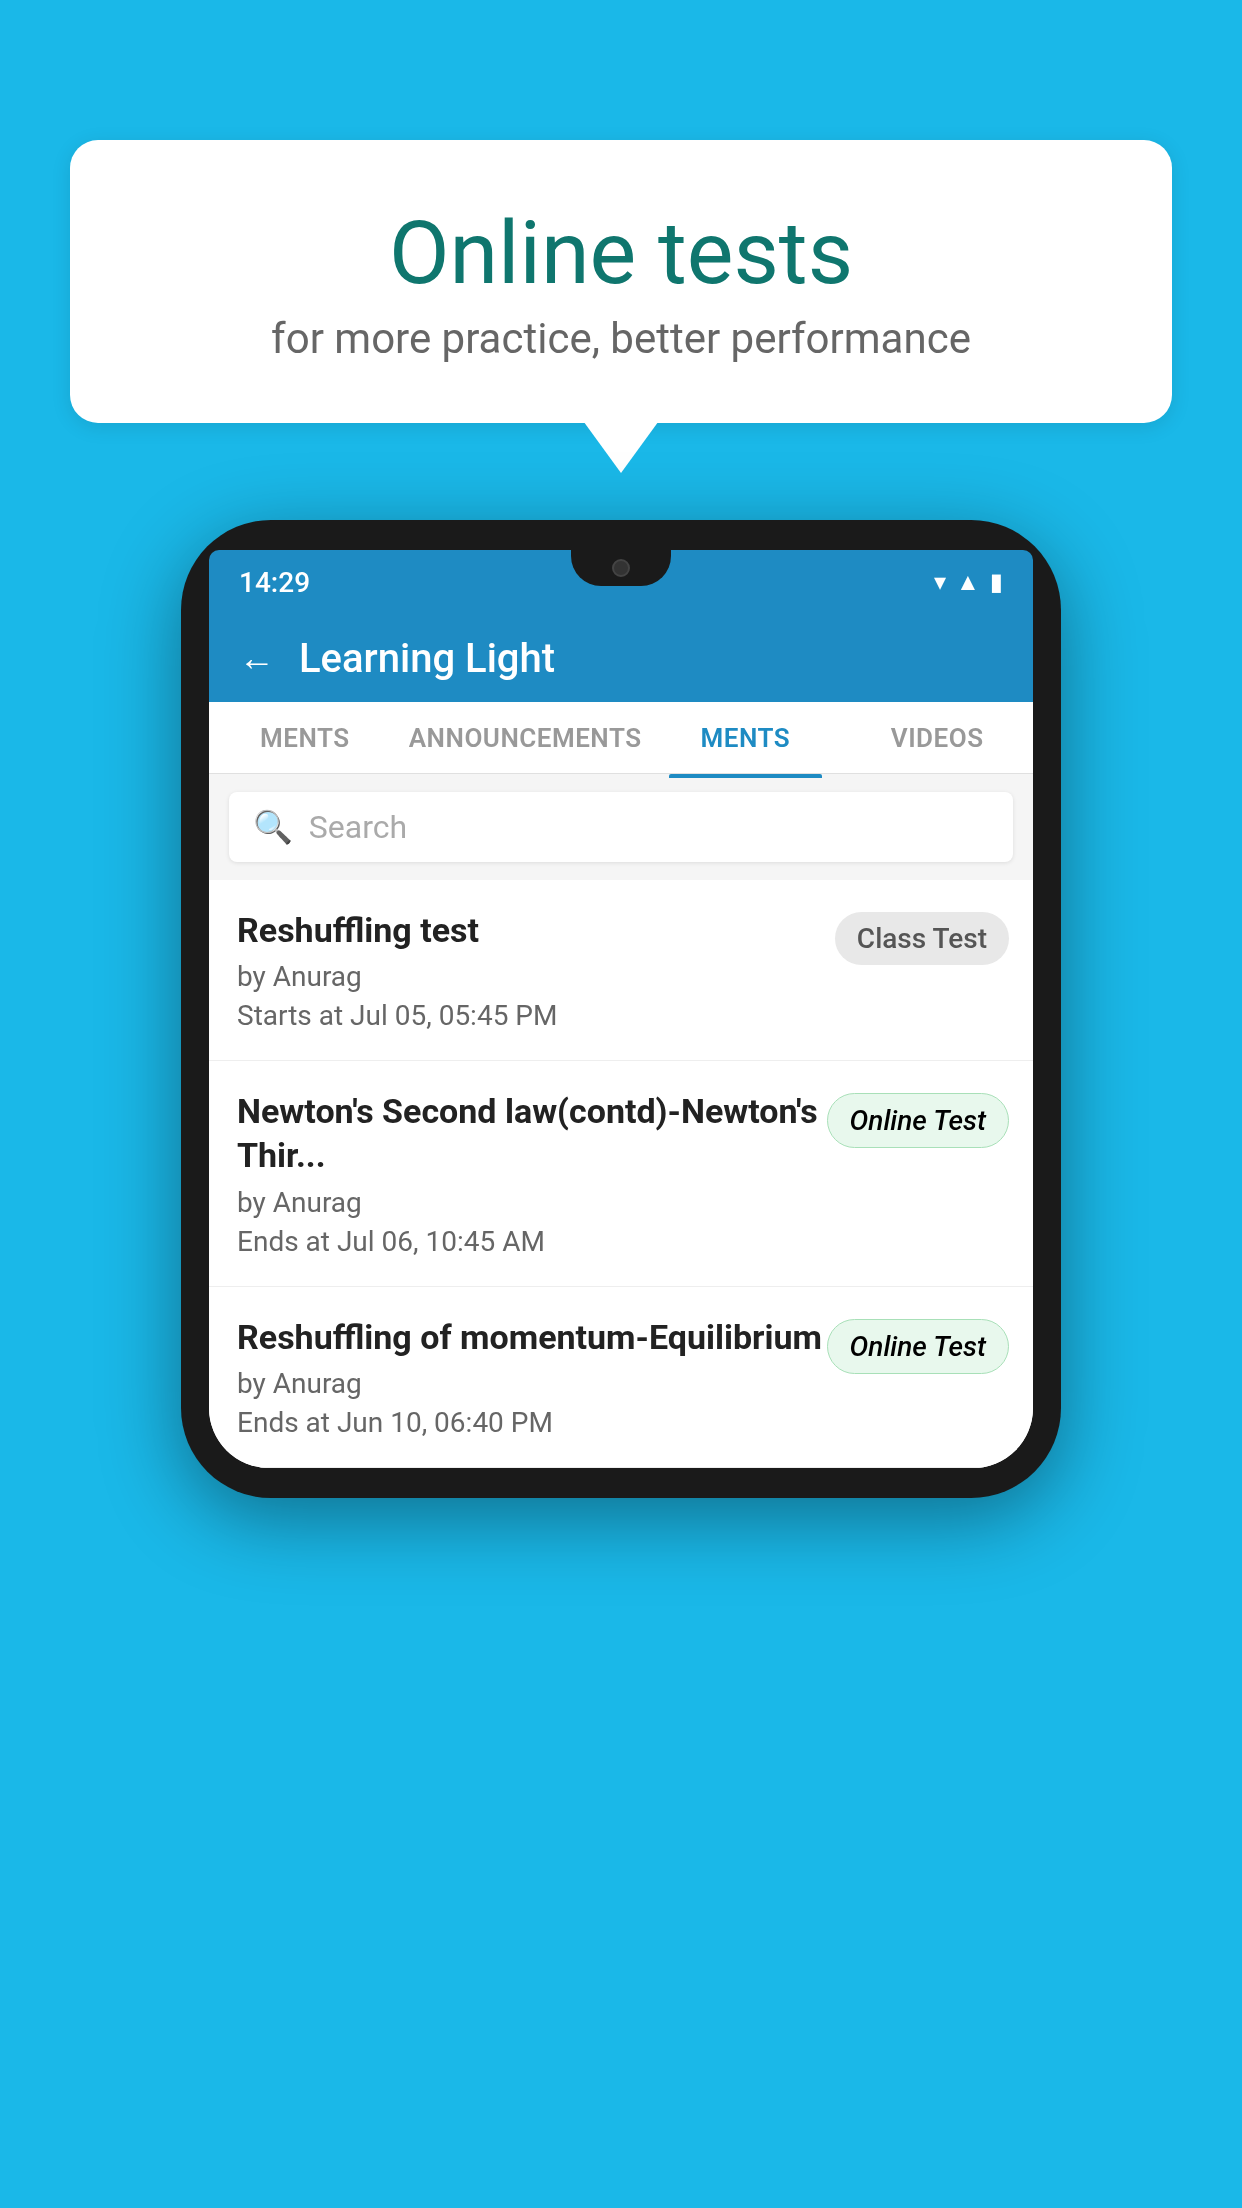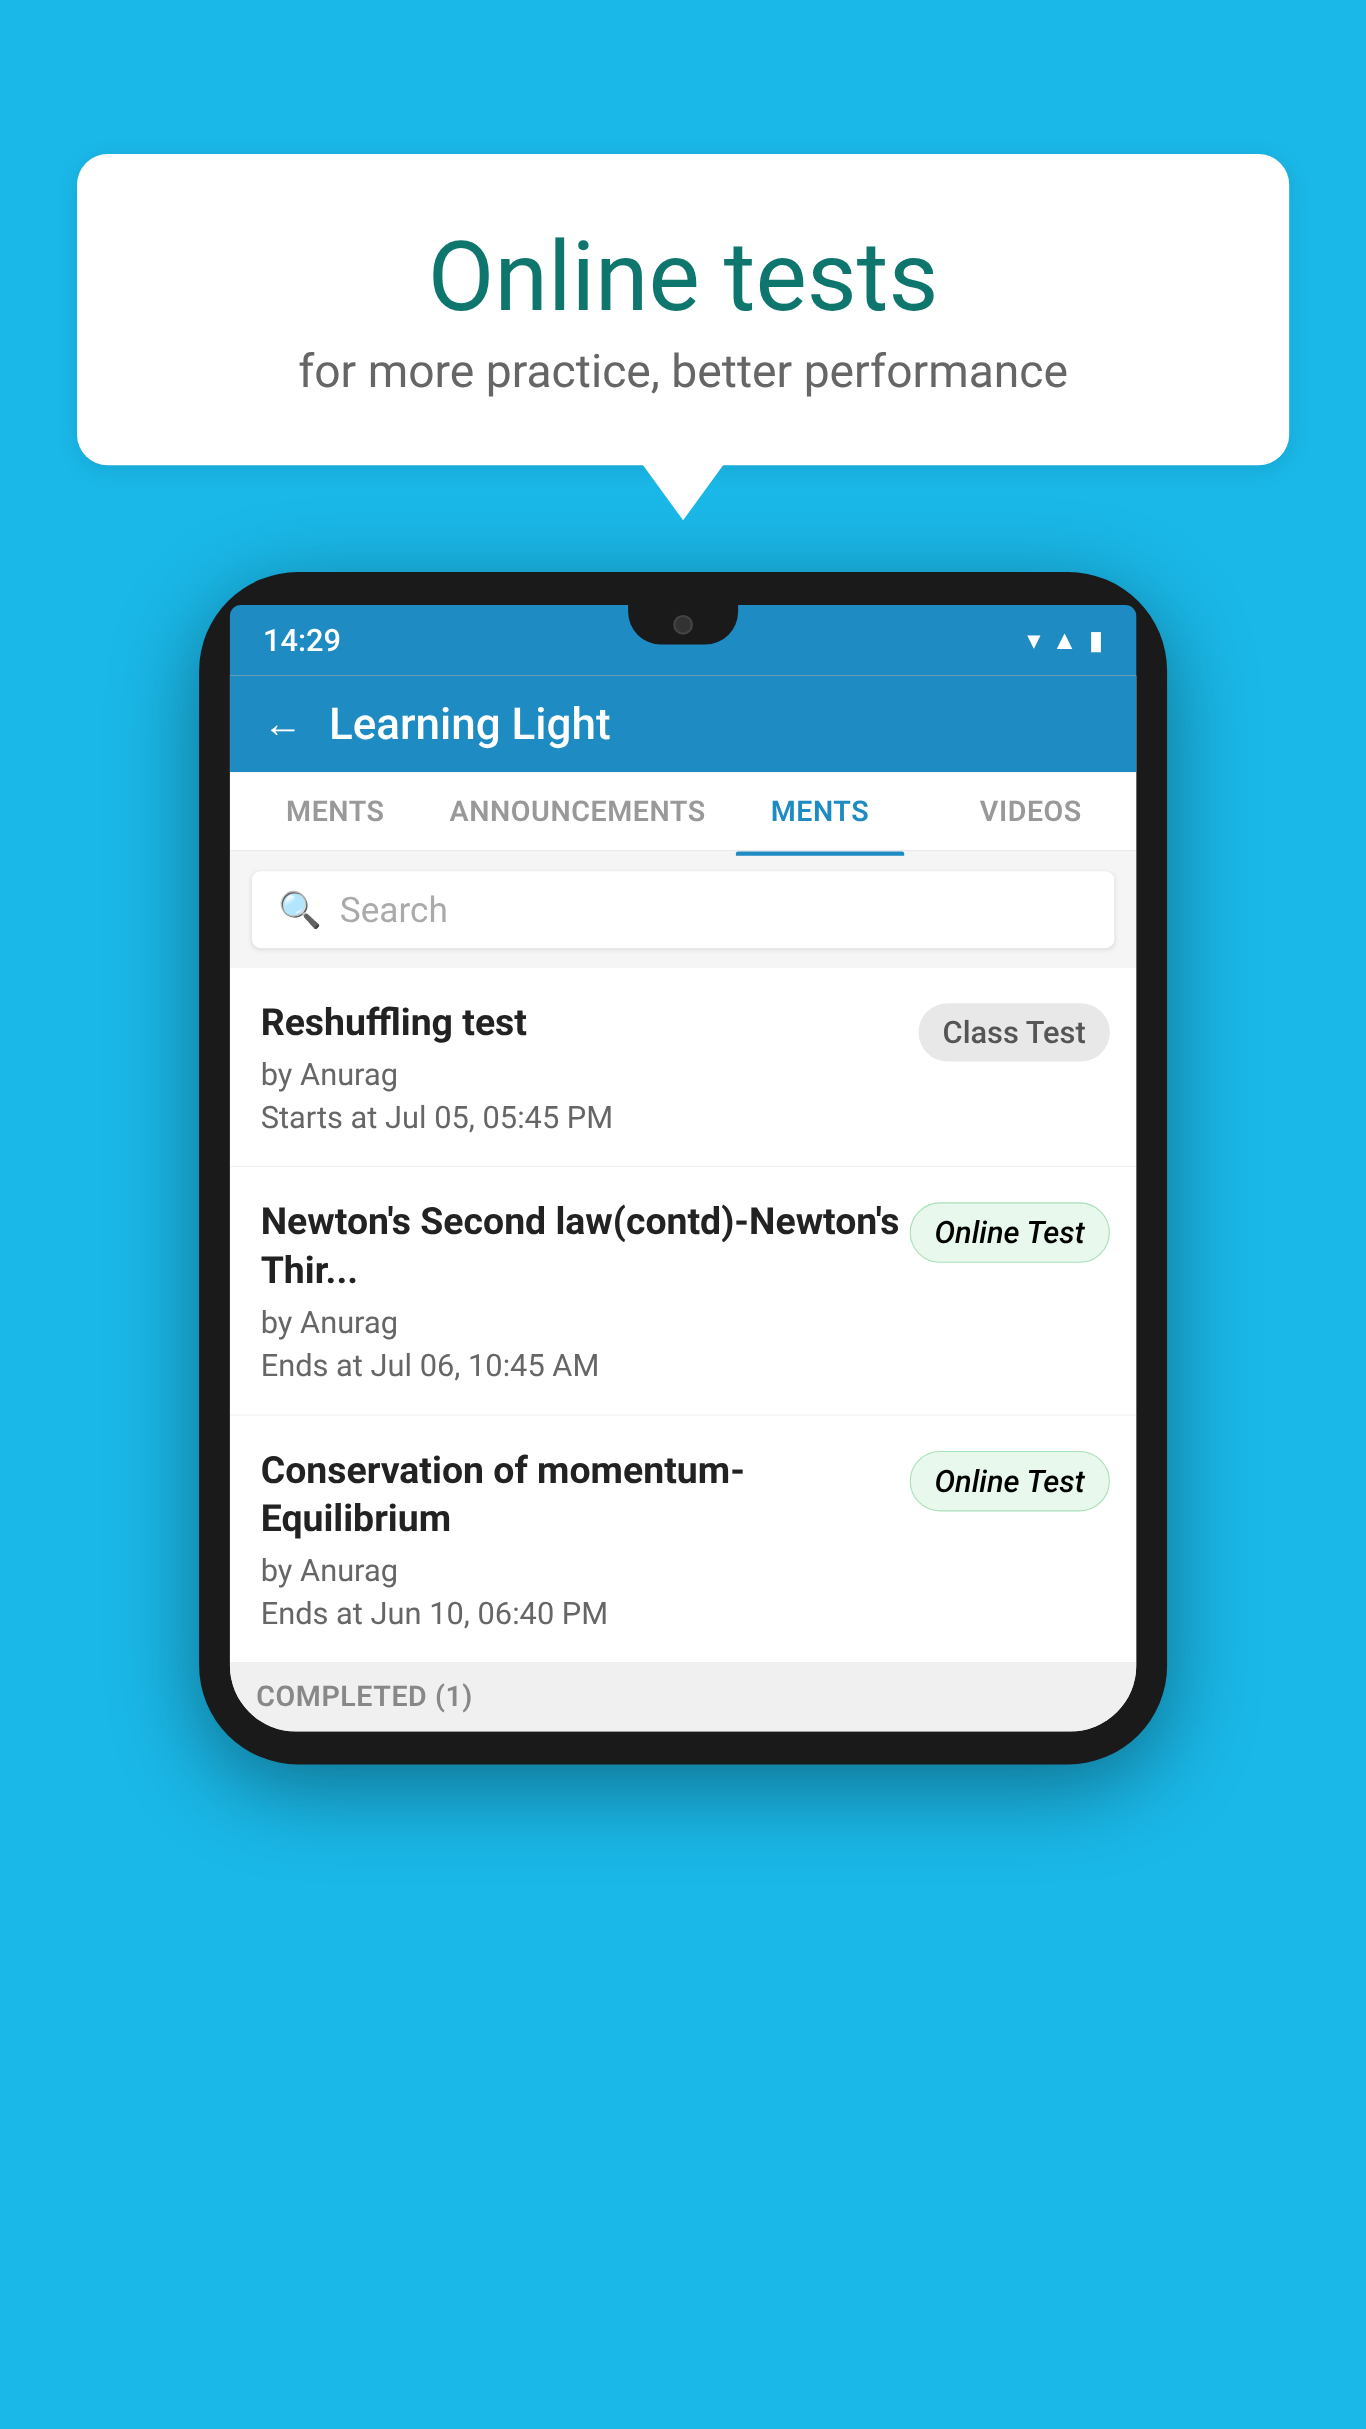--- a/index.html
+++ b/index.html
@@ -354,24 +354,23 @@
         <div class="test-item-content">
           <div class="test-item-title">Newton's Second law(contd)-Newton's Thir...</div>
           <div class="test-item-author">by Anurag</div>
           <div class="test-item-date">Ends at  Jul 06, 10:45 AM</div>
         </div>
         <span class="test-badge badge-online">Online Test</span>
       </div>
 
       <div class="test-item">
         <div class="test-item-content">
-          <div class="test-item-title">Conservation of momentum-Equilibrium</div>
+          <div class="test-item-title">Reshuffling of momentum-Equilibrium</div>
           <div class="test-item-author">by Anurag</div>
           <div class="test-item-date">Ends at  Jun 10, 06:40 PM</div>
         </div>
         <span class="test-badge badge-online">Online Test</span>
       </div>
 
-      <div class="completed-section-label">COMPLETED (1)</div>
 
     </div>
   </div>
 </div>
 
 </body></html>

